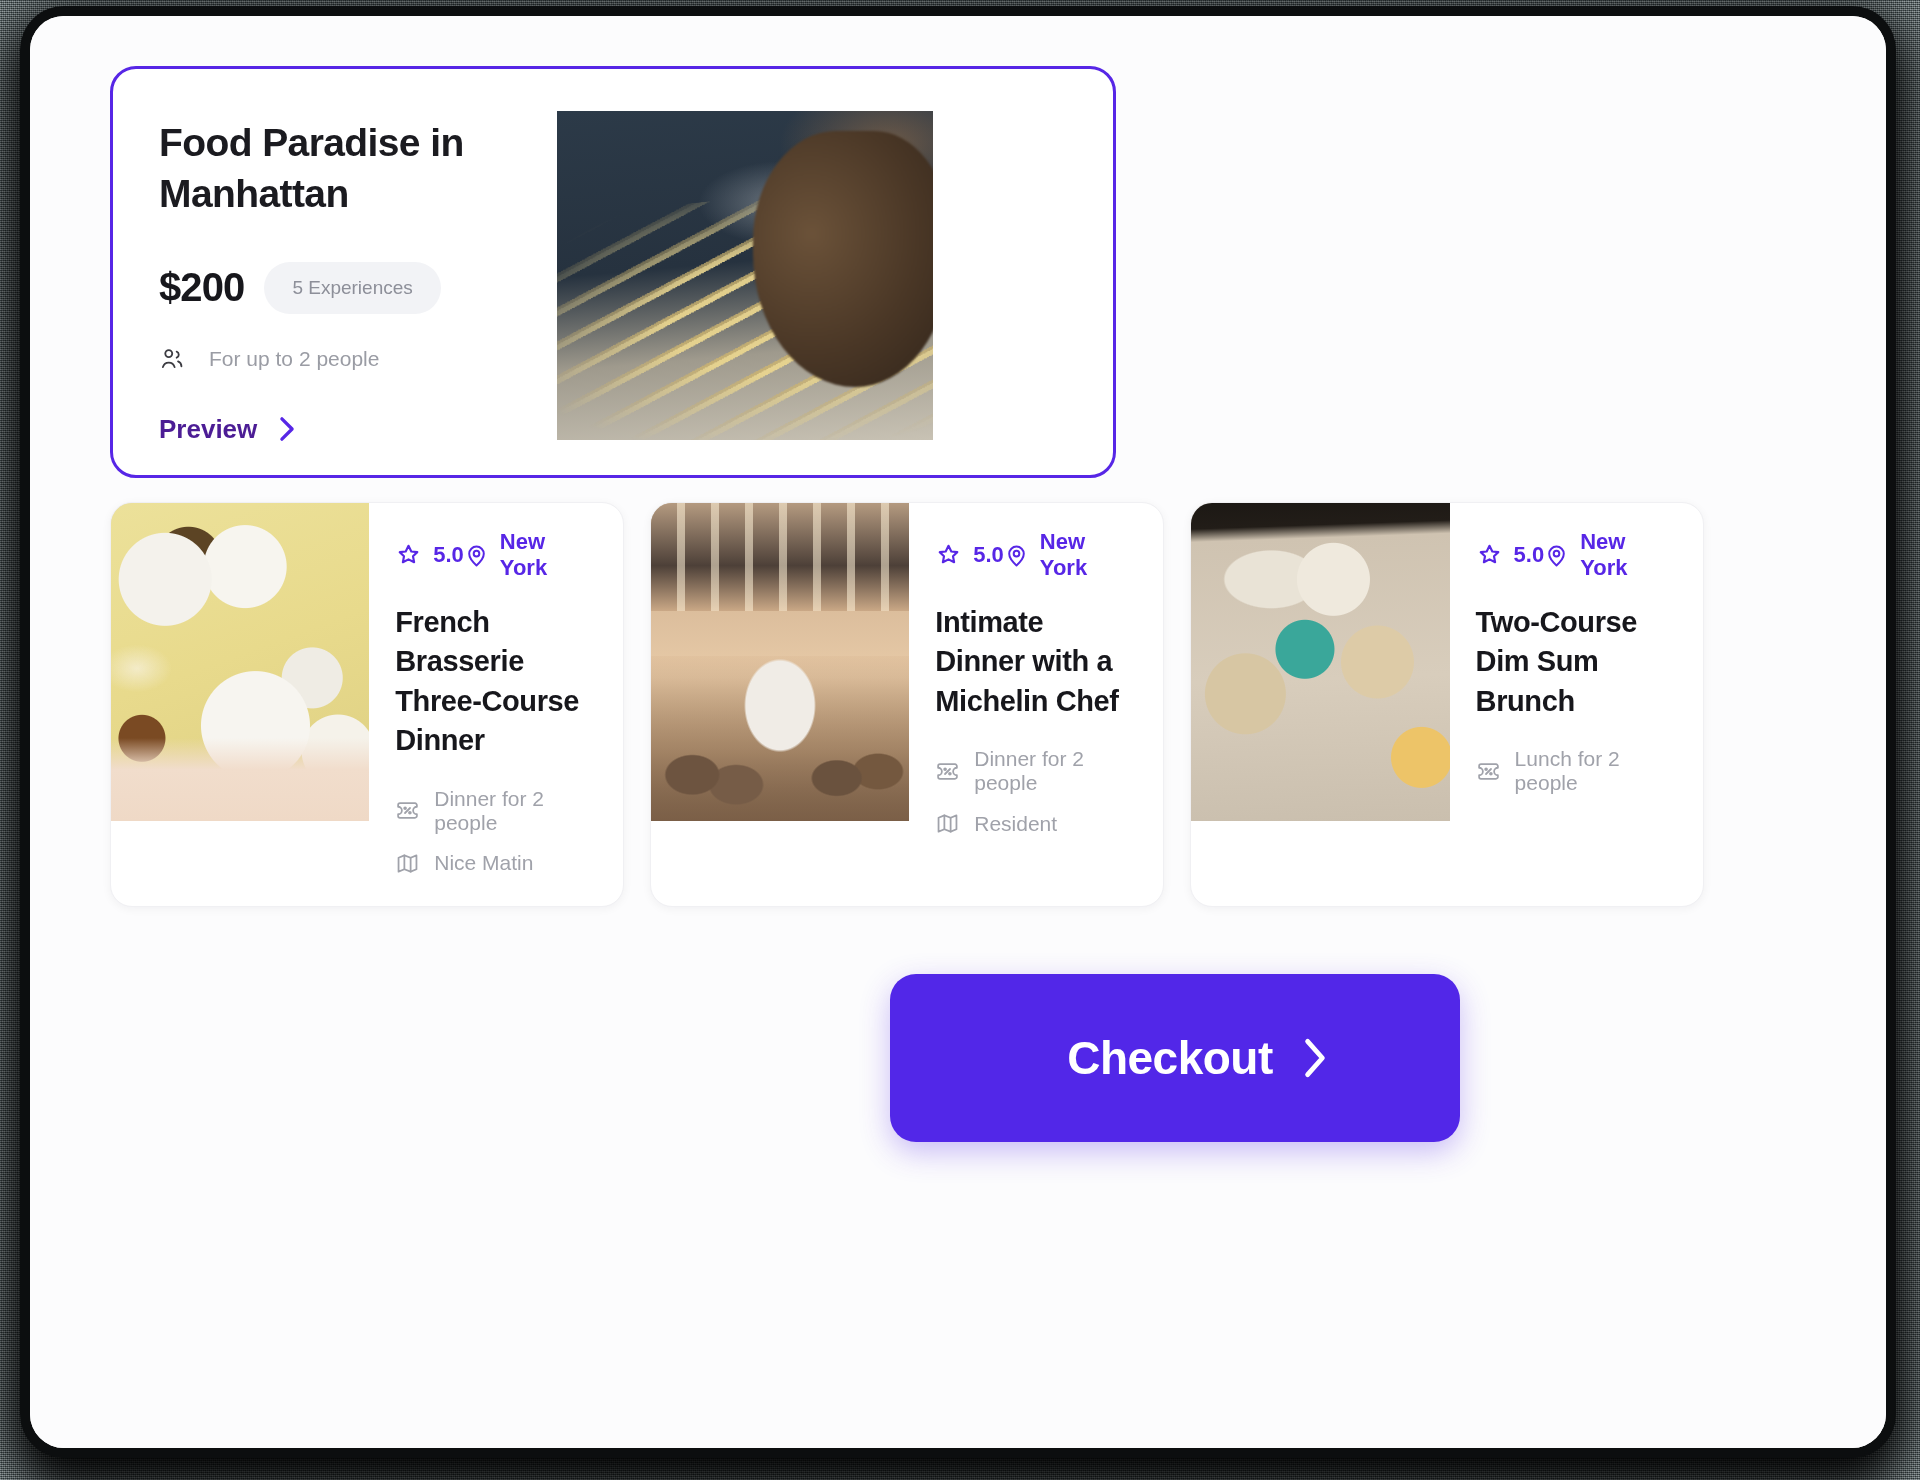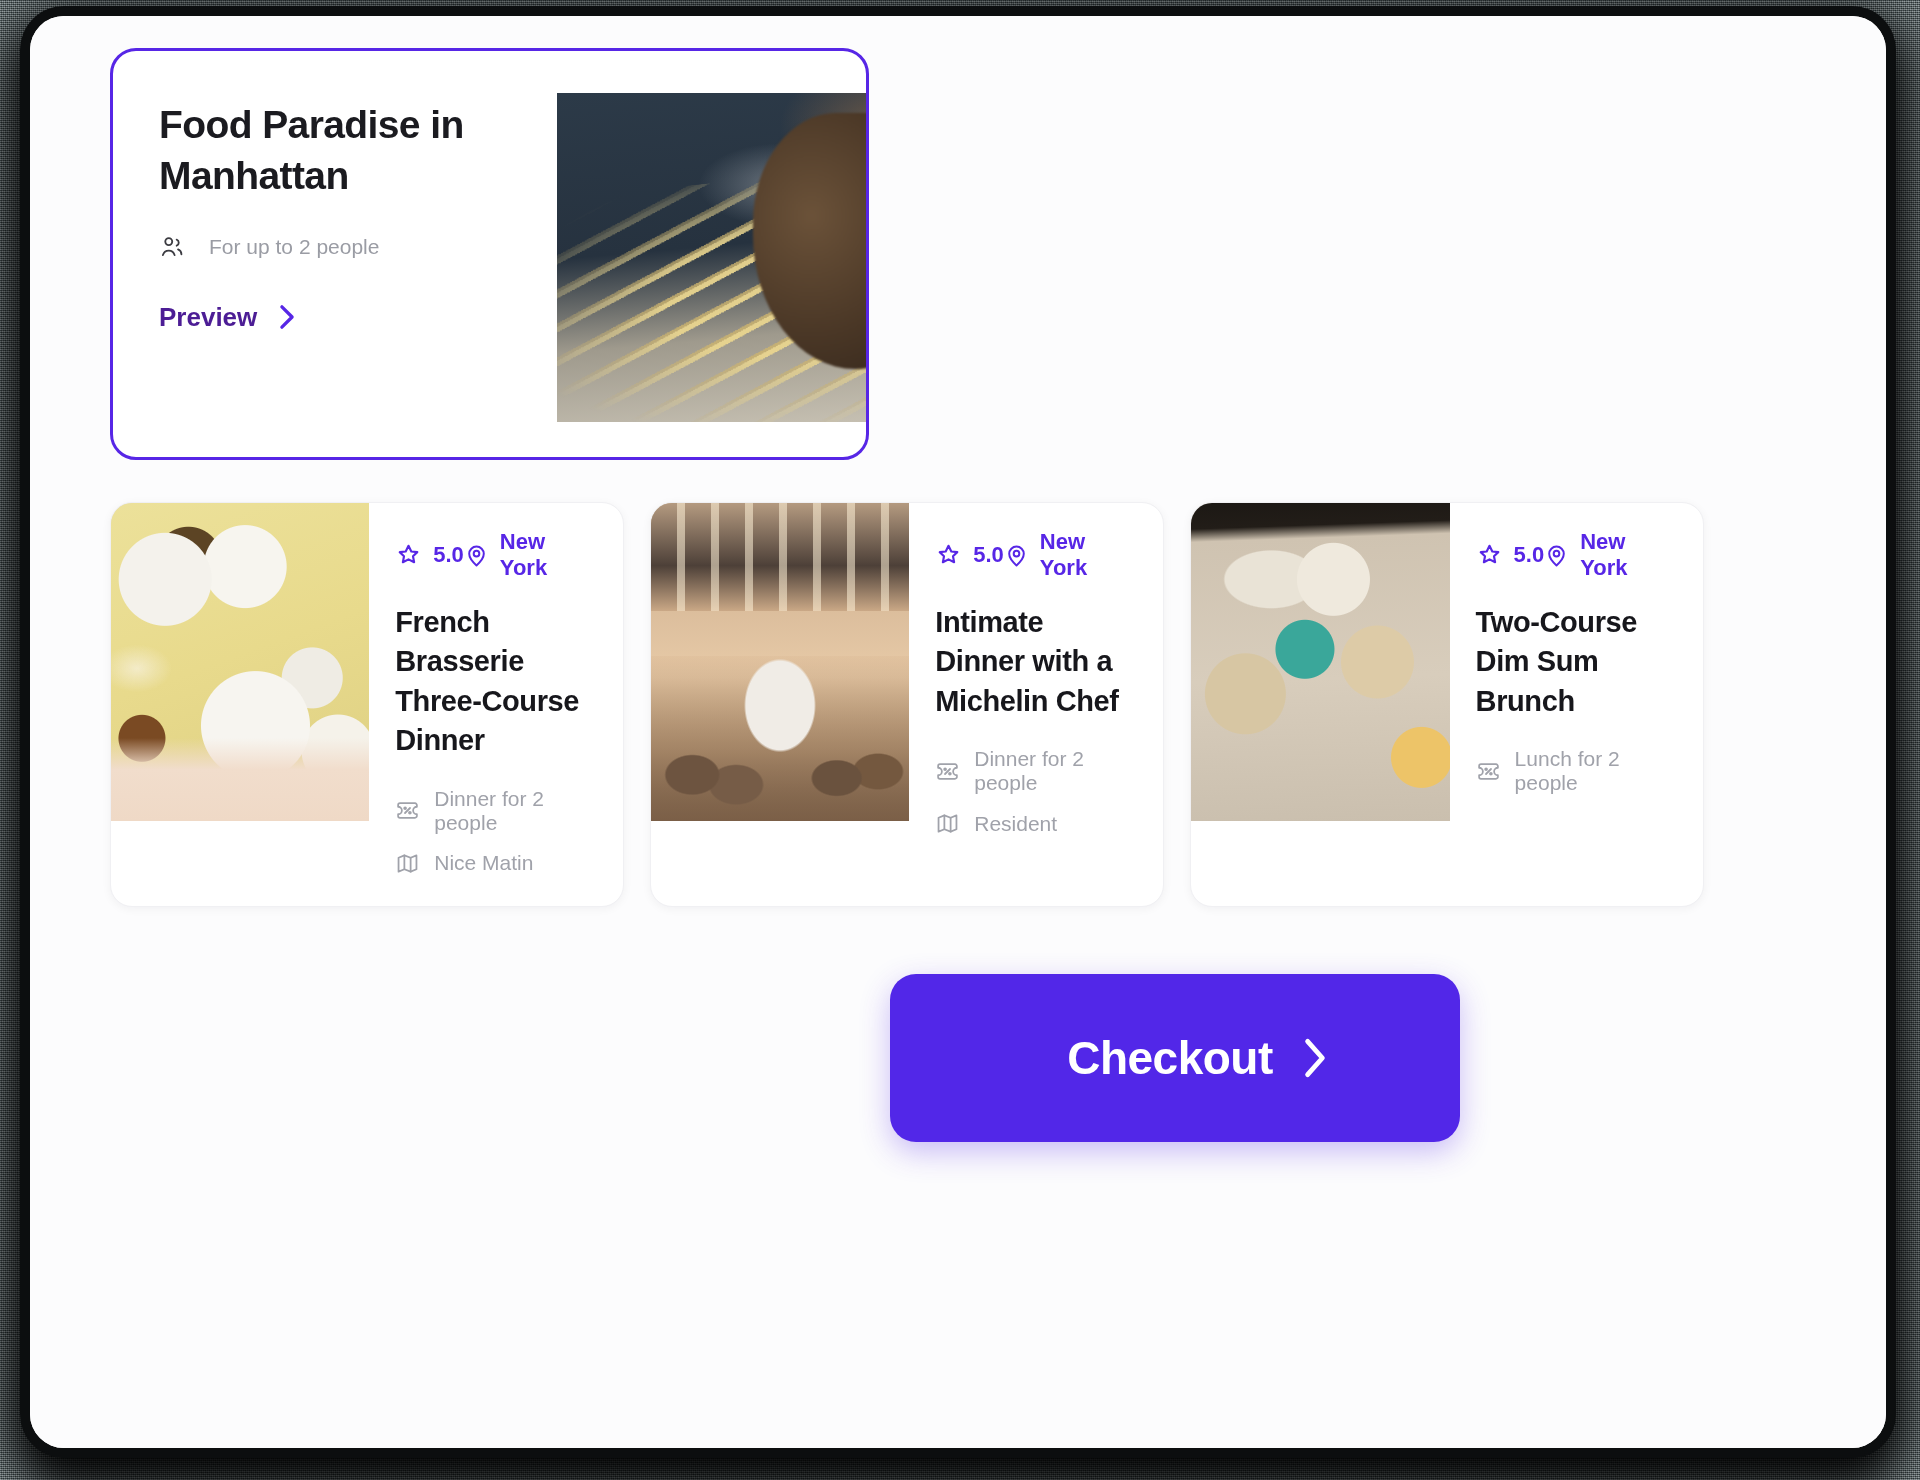--- a/index.html
+++ b/index.html
@@ -47,22 +47,22 @@
   .window-inner {
     position: absolute;
     inset: 0;
     background: #fcfcfd;
   }
 
   
   .hero-card {
     position: absolute;
     left: 80px;
-    top: 32px;
-    width: 759px;
+    top: 50px;
+    width: 1006px;
     height: 412px;
     background: #ffffff;
     border: 3px solid #5726e6;
     border-radius: 26px;
     display: flex;
     overflow: hidden;
   }
 
   .hero-left {
     flex: 0 0 auto;
@@ -312,20 +312,24 @@
 <div class="backdrop"></div>
 
 <div class="window">
   <div class="window-inner">
 
     <div class="hero-card">
       <div class="hero-left">
 
         <div class="hero-title">Food Paradise in Manhattan</div>
 
+        <div class="hero-price-row">
+          <div class="hero-price">$200</div>
+          <div class="hero-badge">5 Experiences</div>
+        </div>
 
         <div class="hero-people">
           <span class="icn">
             <svg width="26" height="26" viewBox="0 0 24 24" fill="none" stroke="#3c3c42" stroke-width="1.7" stroke-linecap="round" stroke-linejoin="round">
               <circle cx="9" cy="7" r="3.2"></circle>
               <path d="M3.6 19.5a5.6 5.6 0 0 1 10.8 0"></path>
               <path d="M16.3 5.2a3 3 0 0 1 0 5.6"></path>
               <path d="M17.6 14.2a5 5 0 0 1 3.1 4.6"></path>
             </svg>
           </span>

